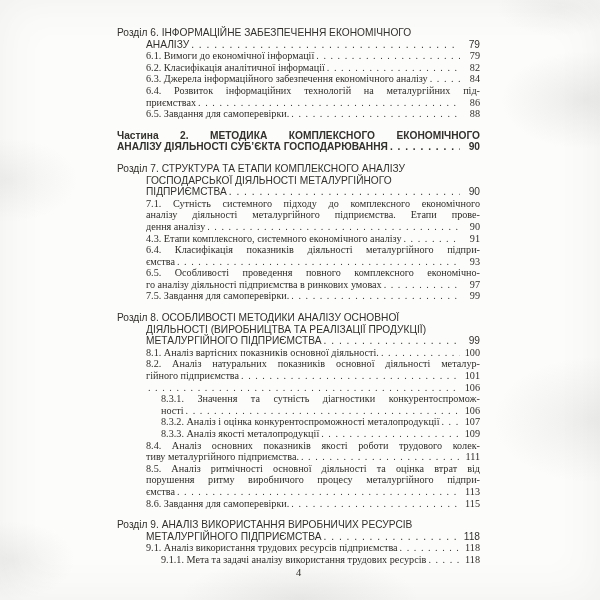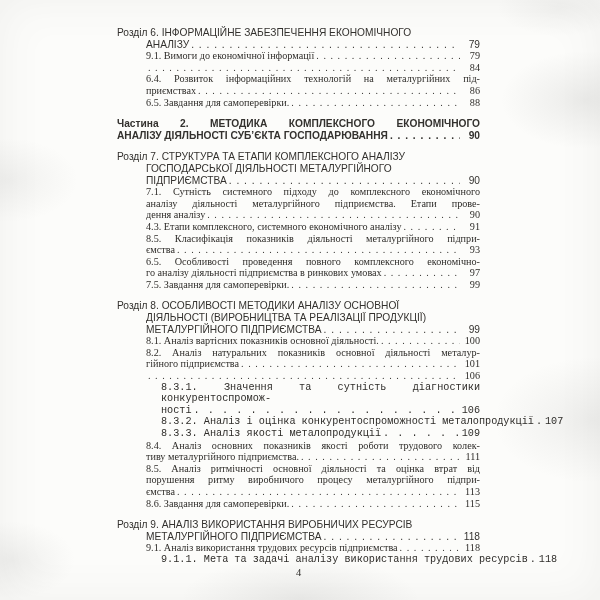--- a/index.html
+++ b/index.html
@@ -19,21 +19,21 @@
   .toc{position:absolute;left:117px;top:27px;width:363px;color:#2e2c29;}
   .entry{font-size:10.2px;line-height:11.6px;}
   .entry.item,.entry.subitem{font-family:"Liberation Serif","DejaVu Serif",serif;}
   .entry.chapter,.entry.part{font-family:"Liberation Sans","DejaVu Sans",sans-serif;color:#33312e;}
   .entry.part{font-weight:bold;}
   .entry.part,.entry.chapter{margin-top:10px;}
   .toc .entry:first-child{margin-top:0;}
   .entry .line{margin-left:29px;}
   .entry.part .line{margin-left:0;}
   .entry.chapter .line.first{margin-left:0;}
-  .entry.subitem .line{margin-left:44px;font-family:Liberation Mono, monospace;}
+  .entry.subitem .line{margin-left:44px;}
   .line.j{text-align:justify;text-align-last:justify;}
   .entry.chapter .line.j{text-align:right;text-align-last:left;}
   .line.last{display:flex;align-items:flex-end;}
   .line.last .txt{white-space:nowrap;}
   .leader{flex:1 1 auto;min-width:6px;overflow:hidden;white-space:nowrap;margin-left:2px;}
   .leader::after{
     content:" . . . . . . . . . . . . . . . . . . . . . . . . . . . . . . . . . . . . . . . . . . . . . . . . . . . . . . . . . . . . . . . . . . . . . . . . . . . . . . . . . . . . . . . . . . . . . . . .";
     letter-spacing:1px;
   }
   .pg{flex:0 0 auto;min-width:17px;text-align:right;padding-left:3px;}
@@ -48,27 +48,35 @@
       <div class="entry chapter">
         <div class="line first j">Розділ 6. ІНФОРМАЦІЙНЕ ЗАБЕЗПЕЧЕННЯ ЕКОНОМІЧНОГО</div>
         <div class="line last">
           <span class="txt">АНАЛІЗУ</span>
           <span class="leader"></span>
           <span class="pg">79</span>
         </div>
       </div>
       <div class="entry item">
         <div class="line first last">
-          <span class="txt">9.1. Вимоги до економічної інформації</span>
+          <span class="txt">6.1. Вимоги до економічної інформації</span>
           <span class="leader"></span>
           <span class="pg">79</span>
         </div>
       </div>
       <div class="entry item">
         <div class="line first last">
+          <span class="txt">6.2. Класифікація аналітичної інформації</span>
+          <span class="leader"></span>
+          <span class="pg">82</span>
+        </div>
+      </div>
+      <div class="entry item">
+        <div class="line first last">
+          <span class="txt">6.3. Джерела інформаційного забезпечення економічного аналізу</span>
           <span class="leader"></span>
           <span class="pg">84</span>
         </div>
       </div>
       <div class="entry item">
         <div class="line first j">6.4. Розвиток інформаційних технологій на металургійних під-</div>
         <div class="line last">
           <span class="txt">приємствах</span>
           <span class="leader"></span>
           <span class="pg">86</span>
@@ -108,21 +116,21 @@
         </div>
       </div>
       <div class="entry item">
         <div class="line first last">
           <span class="txt">4.3. Етапи комплексного, системного економічного аналізу</span>
           <span class="leader"></span>
           <span class="pg">91</span>
         </div>
       </div>
       <div class="entry item">
-        <div class="line first j">8.5. Класифікація показників діяльності металургійного підпри-</div>
+        <div class="line first j">6.4. Класифікація показників діяльності металургійного підпри-</div>
         <div class="line last">
           <span class="txt">ємства</span>
           <span class="leader"></span>
           <span class="pg">93</span>
         </div>
       </div>
       <div class="entry item">
         <div class="line first j">6.5. Особливості проведення повного комплексного економічно-</div>
         <div class="line last">
           <span class="txt">го аналізу діяльності підприємства в ринкових умовах</span>

